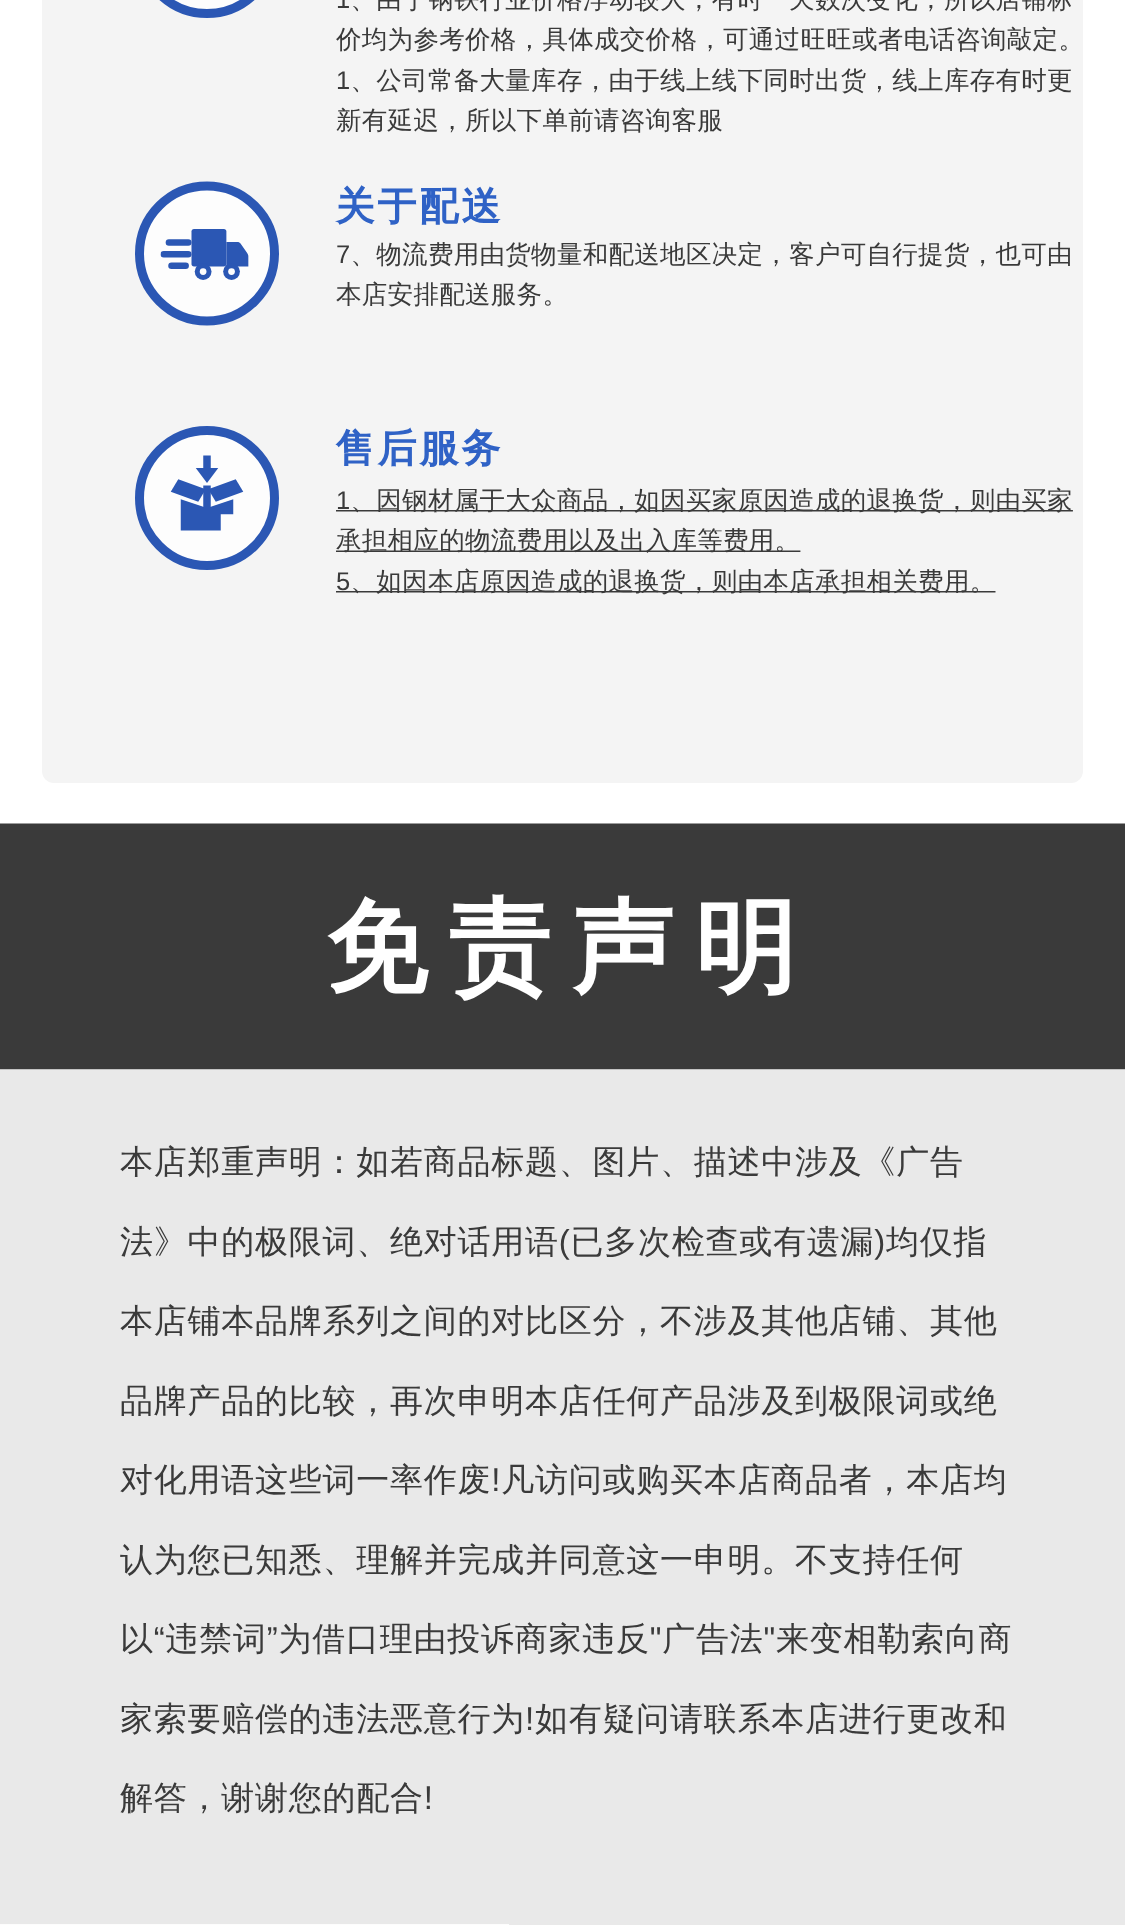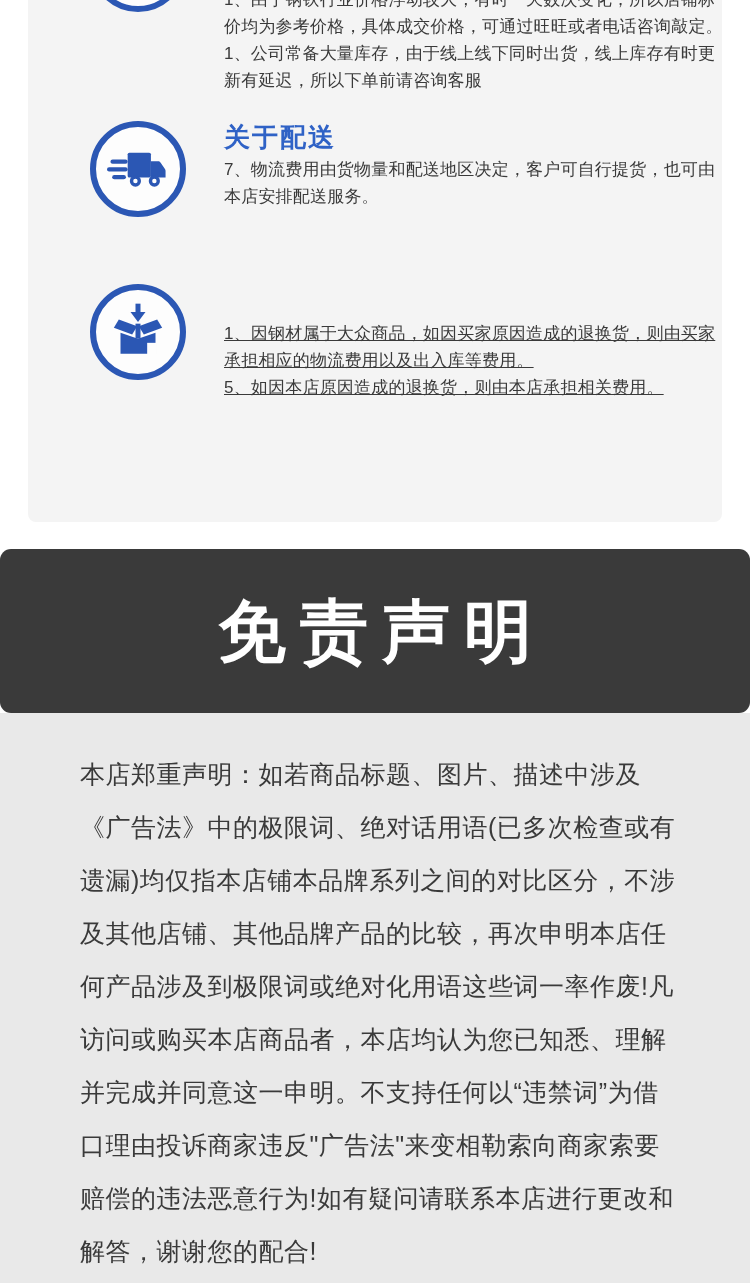--- a/index.html
+++ b/index.html
@@ -94,21 +94,20 @@
   .disclaimer-band{
     position:absolute;
     left:0;
     top:549px;
     width:750px;
     height:164px;
     background:var(--band-bg,#3a3a3a);
     display:flex;
     align-items:center;
     justify-content:center;
-    border-radius:11px;
   }
   .disclaimer-title{
     color:var(--band-text,#ffffff);
     font-size:68px;
     font-weight:900;
     letter-spacing:14px;
     padding-left:14px; 
     line-height:1;
   }
 
@@ -119,21 +118,21 @@
     top:713px;
     width:750px;
     height:570px;
     background:var(--disclaimer-bg,#e9e9e9);
   }
   .disclaimer-text{
     position:absolute;
     left:80px;
     top:35px;
     width:596px;
-    font-size:25px;
+    font-size:22px;
     line-height:53px;
     color:var(--text-dark,#3a3a3a);
     letter-spacing:0.5px;
     text-align:left;
   }
 </style>
 </head>
 <body>
 
 <div class="page">
@@ -180,20 +179,21 @@
             <rect x="33" y="2" width="6" height="11"></rect>
             <polygon points="27,12 45,12 36,24"></polygon>
             <polygon points="35,29 13,21 7,31 29,39"></polygon>
             <polygon points="37,29 59,21 65,31 43,39"></polygon>
             <path d="M15 37 L36 44 L57 37 L57 62 L15 62 Z"></path>
           </g>
           <rect x="47" y="49" width="11" height="14" fill="#fdfdfd"></rect>
           <rect x="33" y="26" width="6" height="18" fill="#2b57b4"></rect>
         </svg>
       </div>
+      <h2 class="service-title">售后服务</h2>
       <div class="service-body">
         <p>1、因钢材属于大众商品，如因买家原因造成的退换货，则由买家承担相应的物流费用以及出入库等费用。</p>
         <p>5、如因本店原因造成的退换货，则由本店承担相关费用。</p>
       </div>
     </div>
 
   </section>
 
   <section class="disclaimer-band">
     <h1 class="disclaimer-title">免责声明</h1>

